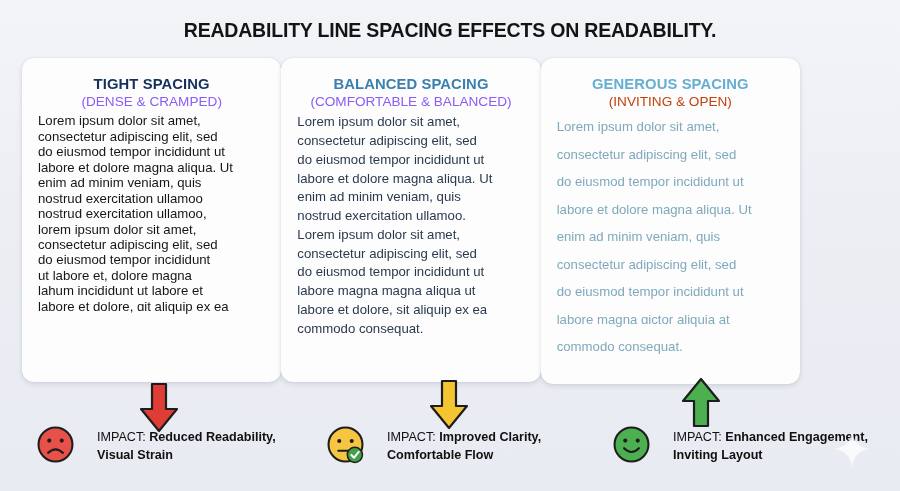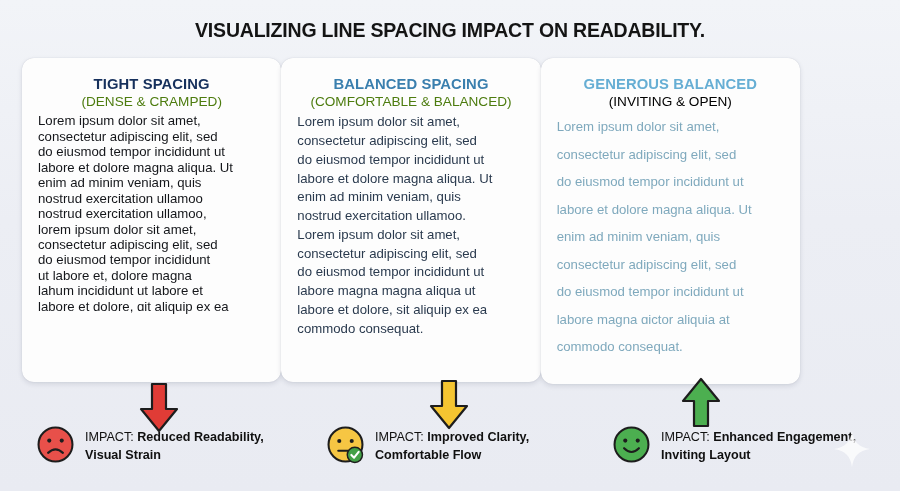--- a/index.html
+++ b/index.html
@@ -57,42 +57,42 @@
   .card-title {
     text-align: center;
     font-size: 14.8px;
     font-weight: bold;
     letter-spacing: 0.1px;
     line-height: 1.16;
   }
   .card-subtitle {
     text-align: center;
     font-size: 13.6px;
-    color: #4d7c0f;
+    color: #8b5cf6;
     line-height: 1.2;
     margin-top: 1px;
     white-space: nowrap;
   }
 
   .card-body {
     margin-top: 3px;
     font-size: 13.2px;
     white-space: pre-line;
   }
 
   
   .card-1 .card-title { color: #16305c; }
   .card-1 .card-body  { color: #14161a; line-height: 1.17; }
   .card-1 .card-body.gap { margin-top: 12px; }
 
   .card-2 .card-title { color: #3a7fae; }
   .card-2 .card-body  { color: #2a3a4e; line-height: 1.42; }
 
   .card-3 .card-title { color: #66aed4; }
-  .card-3 .card-subtitle { color: #000000; }
+  .card-3 .card-subtitle { color: #c2410c; }
   .card-3 .card-body  { color: #7fa9bd; line-height: 2.08; }
 
   
   .arrow {
     position: absolute;
     width: 46px;
     height: 52px;
   }
   .arrow svg { display: block; width: 100%; height: 100%; }
 
@@ -105,21 +105,21 @@
     position: absolute;
     top: 424px;
     left: 0;
     width: 900px;
     height: 62px;
   }
   .impact {
     position: absolute;
     display: flex;
     align-items: flex-start;
-    gap: 10px;
+    gap: 22px;
     justify-content: flex-end;
   }
   #impact-1 { left: 36px;  top: 0; }
   #impact-2 { left: 326px; top: 0; }
   #impact-3 { left: 612px; top: 0; }
 
   .face { width: 39px; height: 39px; flex: none; position: relative; margin-top: 1px; }
   .face svg { display: block; width: 100%; height: 100%; }
 
   .impact-text {
@@ -140,21 +140,21 @@
     width: 40px;
     height: 40px;
     opacity: 0.75;
     pointer-events: none;
   }
   .sparkle svg { display: block; width: 100%; height: 100%; }
 </style>
 </head>
 <body>
 
-<div class="page-title">VISUALIZING LINE SPACING IMPACT ON READABILITY.</div>
+<div class="page-title">READABILITY LINE SPACING EFFECTS ON READABILITY.</div>
 
 <div class="cards">
 
   <div class="card card-1 short">
     <div class="card-title">TIGHT SPACING</div>
     <div class="card-subtitle">(DENSE &amp; CRAMPED)</div>
     <div class="card-body">Lorem ipsum dolor sit amet,
 consectetur adipiscing elit, sed
 do eiusmod tempor incididunt ut
 labore et dolore magna aliqua. Ut
@@ -180,21 +180,21 @@
 nostrud exercitation ullamoo.
 Lorem ipsum dolor sit amet,
 consectetur adipiscing elit, sed
 do eiusmod tempor incididunt ut
 labore magna magna aliqua ut
 labore et dolore, sit aliquip ex ea
 commodo consequat.</div>
   </div>
 
   <div class="card card-3 tall">
-    <div class="card-title">GENEROUS BALANCED</div>
+    <div class="card-title">GENEROUS SPACING</div>
     <div class="card-subtitle">(INVITING &amp; OPEN)</div>
     <div class="card-body">Lorem ipsum dolor sit amet,
 consectetur adipiscing elit, sed
 do eiusmod tempor incididunt ut
 labore et dolore magna aliqua. Ut
 enim ad minim veniam, quis
 consectetur adipiscing elit, sed
 do eiusmod tempor incididunt ut
 labore magna ɑictor aliquia at
 commodo consequat.</div>

